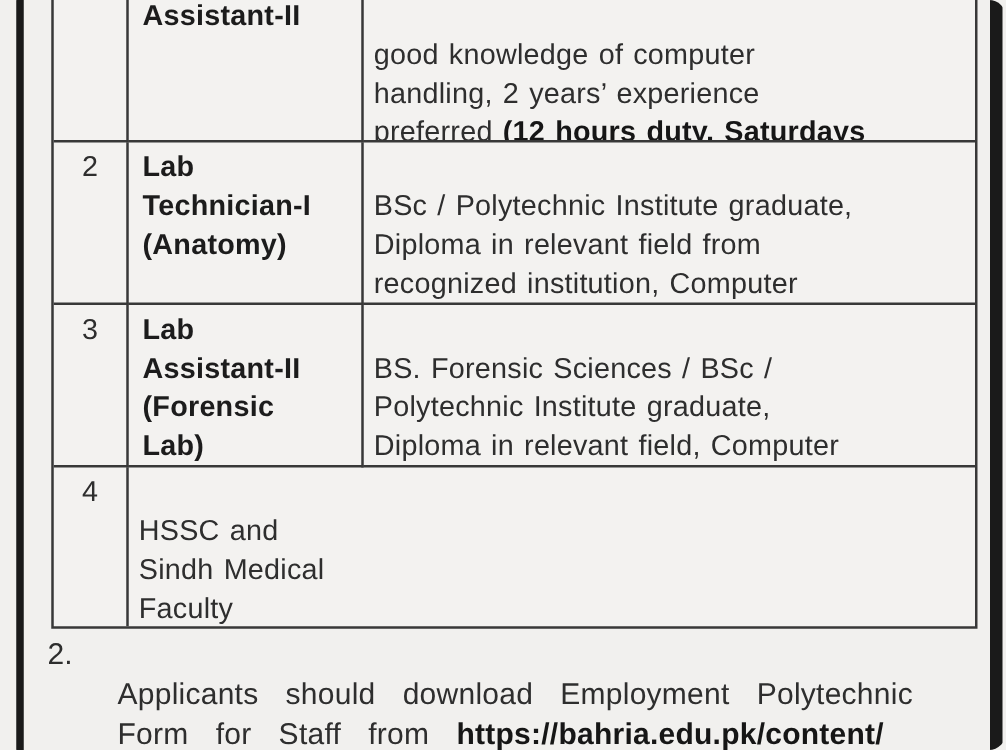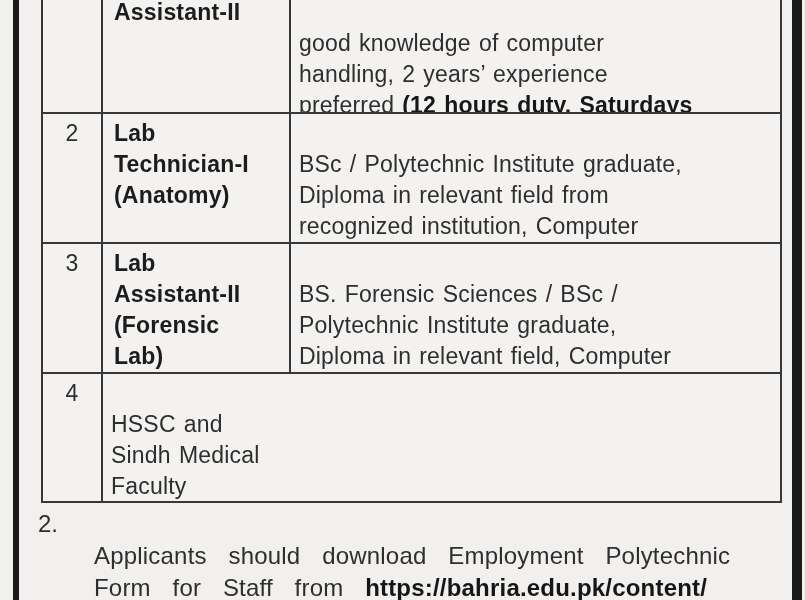--- a/index.html
+++ b/index.html
@@ -12,20 +12,21 @@
     overflow: hidden;
     background: #f1f0ee;
     font-family: "Liberation Sans", "DejaVu Sans", sans-serif;
     color: #2e2e2e;
     position: relative;
   }
   .page {
     position: absolute;
     inset: 0;
     overflow: hidden;
+    border-radius: 14px;
   }
   
   .frame-bar {
     position: absolute;
     top: 0;
     bottom: 0;
     background: #1a1a1a;
   }
   .frame-bar.left  { left: 13px;  width: 6px; }
   .frame-bar.right { left: 792px; width: 10px; }

